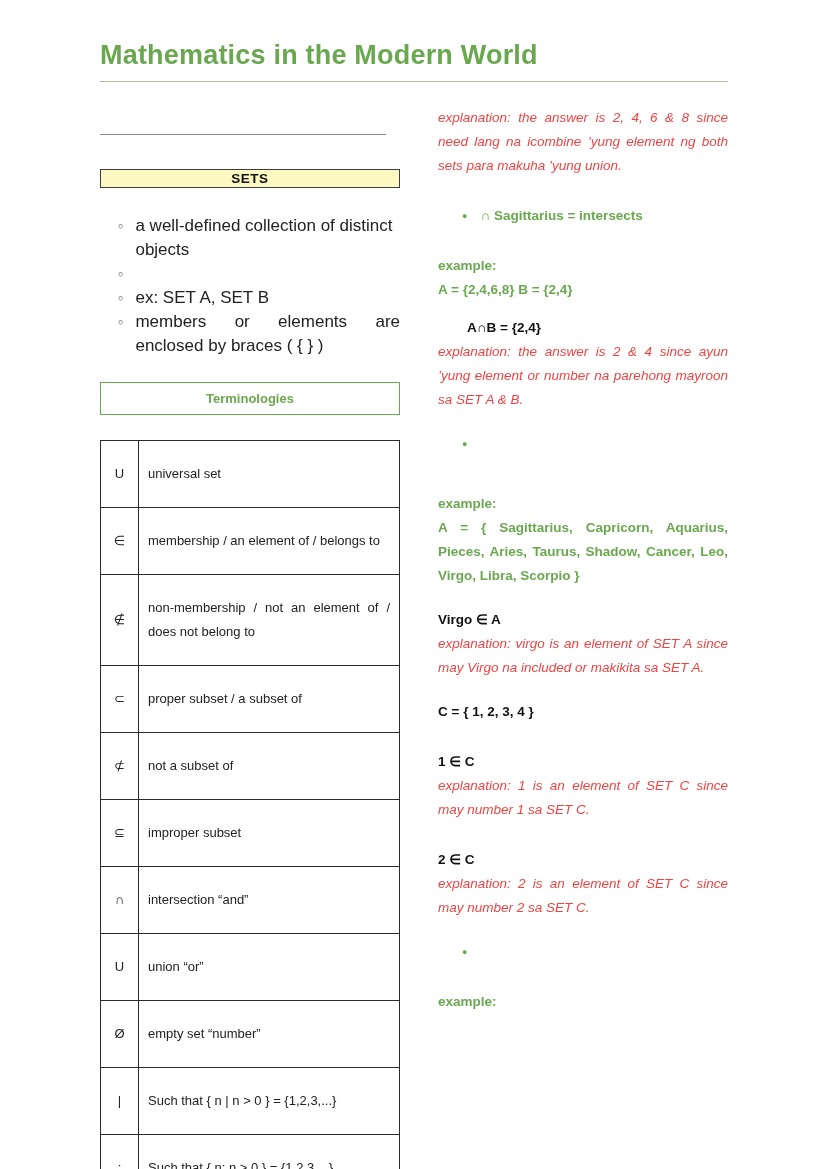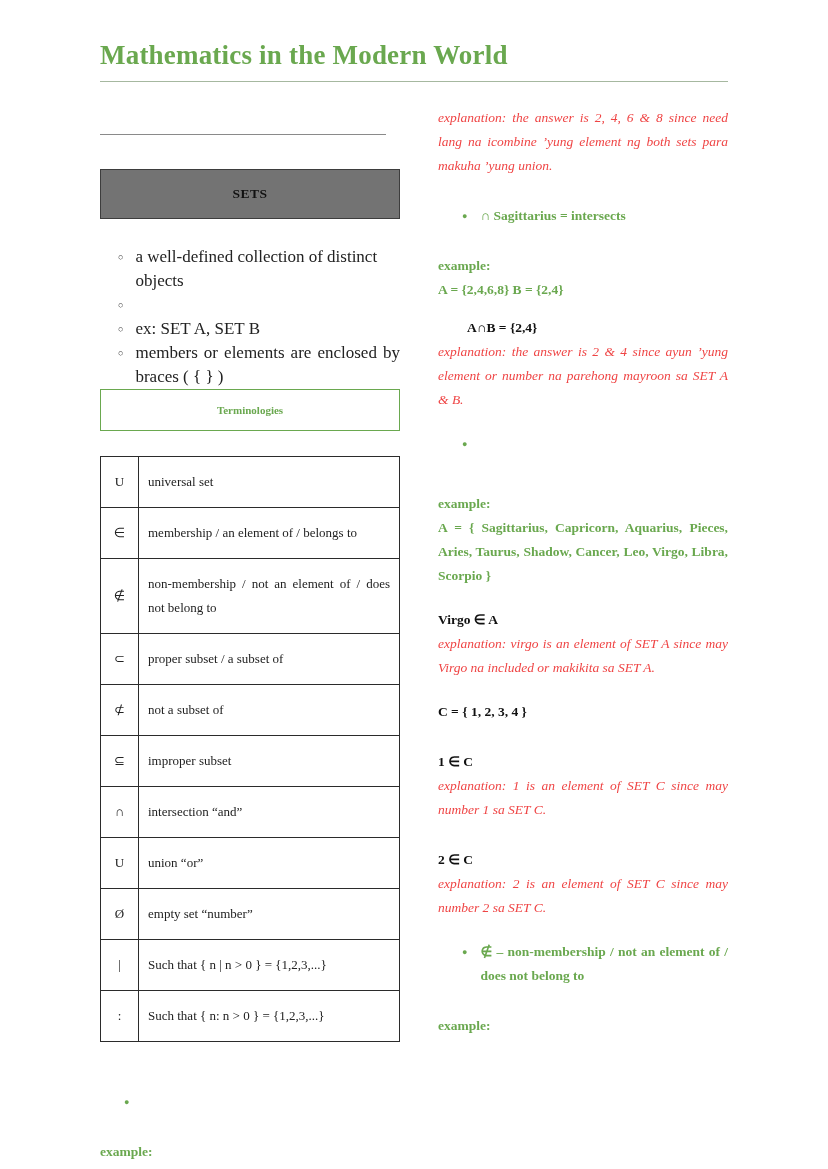--- a/index.html
+++ b/index.html
@@ -1,20 +1,20 @@
 <!DOCTYPE html>
 <html><head>
 <meta charset="utf-8">
 <style>
   * { margin: 0; padding: 0; box-sizing: border-box; }
   html, body { background: #ffffff; }
   .page {
     width: 828px; height: 1169px;
     background: #ffffff;
-    font-family: Liberation Serif, serif;
+    font-family: Liberation Sans, sans-serif;
     color: #222222;
     padding: 40px 100px 0 100px;
     position: relative;
     overflow: hidden;
   }
   
   .title {
     font-size: 27px;
     font-weight: 700;
     color: #6aa84f;
@@ -38,63 +38,64 @@
 
   
   .blank-line {
     margin-top: 28px;
     width: 286px;
     border-bottom: 1px solid #8a8a8a;
   }
   .sets-box {
     margin-top: 34px;
     border: 1px solid #3d3d3d;
-    background: #737373;
+    background: #fef9c3;
     text-align: center;
-    padding: 16px 0;
+    padding: 1px 0;
     font-size: 13.5px;
     font-weight: 700;
     color: #111;
     letter-spacing: 0.5px;
   }
   .o-list { margin-top: 26px; }
   .o-bullet { display: flex; align-items: flex-start; padding-left: 18px; }
   .o-mark {
     flex: 0 0 auto;
     font-size: 9px;
     line-height: 24px;
     color: #333;
     margin-right: 12px;
   }
   .o-text { font-size: 17px; line-height: 24px; color: #222; }
   .o-text.justify { text-align: justify; }
 
   .terms-box {
+    margin-top: 24px;
     border: 1.5px solid #6aa84f;
     text-align: center;
-    padding: 14px 0;
-    font-size: 11px;
+    padding: 8px 0;
+    font-size: 13px;
     font-weight: 700;
     color: #6aa84f;
   }
 
   
   table.terms {
     margin-top: 25px;
     border-collapse: collapse;
     width: 300px;
     font-size: 13px;
   }
   table.terms td {
     border: 1.5px solid #2b2b2b;
     vertical-align: middle;
     line-height: 24px;
   }
   td.sym { width: 38px; text-align: center; padding: 5px 2px; }
-  td.meaning { padding: 13px 9px; text-align: justify; }
+  td.meaning { padding: 21px 9px; text-align: justify; }
 
   
   .g-bullet { display: flex; align-items: flex-start; padding-left: 24px; }
   .g-mark {
     flex: 0 0 auto;
     font-size: 9px;
     line-height: 24px;
     color: #6aa84f;
     margin-right: 13px;
   }
@@ -235,20 +236,19 @@
       <div class="bold-black mt-md">C = { 1, 2, 3, 4 }</div>
 
       <div class="bold-black mt-lg">1 ∈ C</div>
       <p class="italic-p">explanation: 1 is an element of SET C since may number 1 sa SET C.</p>
 
       <div class="bold-black mt-lg">2 ∈ C</div>
       <p class="italic-p">explanation: 2 is an element of SET C since may number 2 sa SET C.</p>
 
       <div class="g-bullet mt-md">
         <span class="g-mark">●</span>
-        <span class="g-text">∉ – non-membership / not an element of / does not belong to</span>
       </div>
 
       <div class="green-bold mt-lg">example:</div>
 
     </div>
   </div>
 </div>
 
 </body></html>

